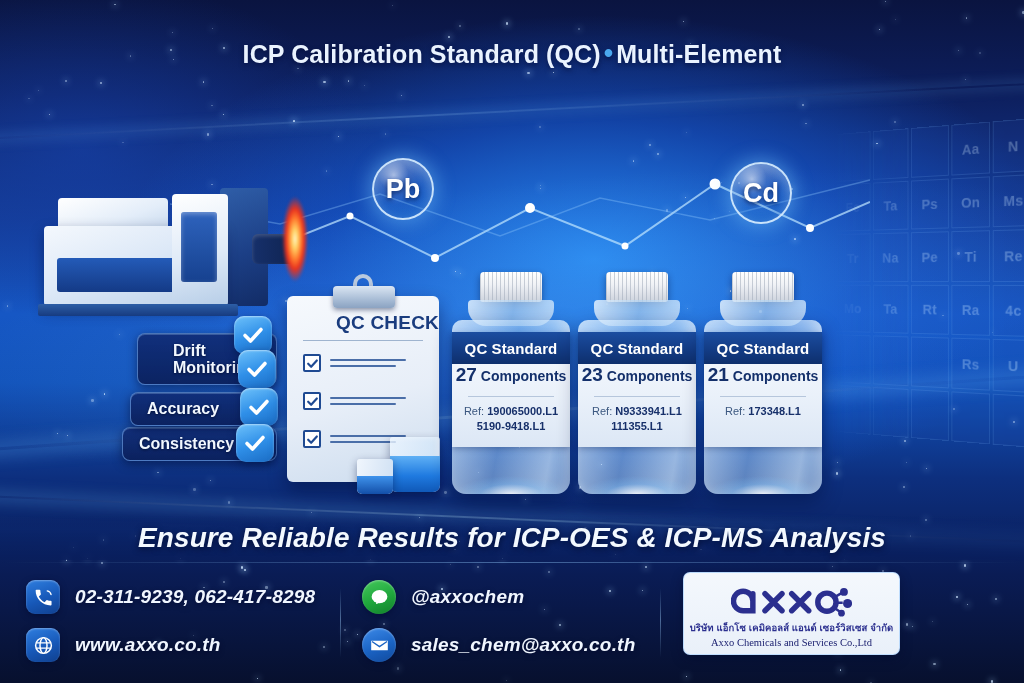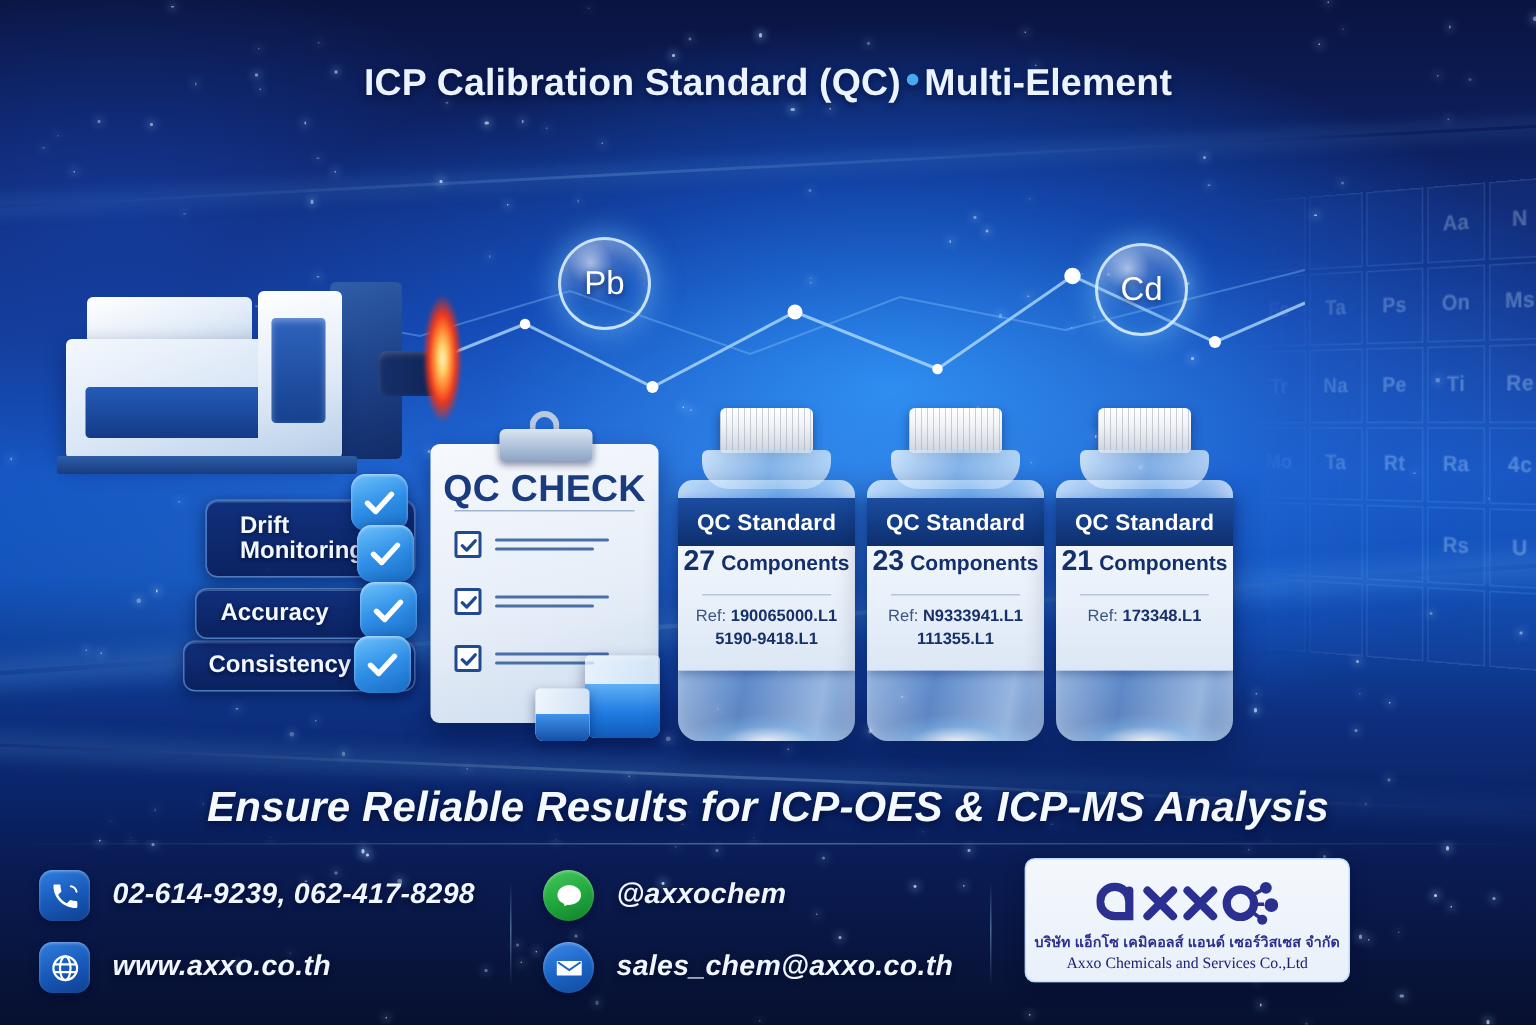--- a/index.html
+++ b/index.html
@@ -83,21 +83,21 @@
   #subtitle .dot { color:#4aa8ee; font-size:27px; vertical-align:1px; padding:0 3px; }
 
   
   .bubble {
     position:absolute; width:62px; height:62px; border-radius:50%;
     display:flex; align-items:center; justify-content:center;
     background:
       radial-gradient(circle at 34% 26%, rgba(255,255,255,.62) 0%, rgba(255,255,255,.14) 26%, rgba(90,170,245,.10) 52%, rgba(30,100,200,.24) 100%);
     border:2px solid rgba(215,238,255,.92);
     box-shadow:0 0 18px 4px rgba(120,200,255,.42), inset 0 -6px 14px rgba(40,120,210,.35), inset 0 6px 12px rgba(255,255,255,.35);
-    color:#ffffff; font-size:22px; font-weight:400;
+    color:#ffffff; font-size:27px; font-weight:700;
     text-shadow:0 2px 4px rgba(0,20,70,.7);
   }
   #bub-pb { left:372px; top:158px; }
   #bub-as { left:563px; top:162px; }
   #bub-cd { left:730px; top:162px; }
 
   
   #netline { position:absolute; left:170px; top:150px; width:700px; height:130px; pointer-events:none; }
 
   
@@ -149,21 +149,21 @@
   .pill {
     position:absolute; height:34px; border-radius:8px;
     background:linear-gradient(180deg, rgba(16,44,118,.92) 0%, rgba(11,32,92,.95) 100%);
     border:1px solid rgba(130,185,255,.55);
     box-shadow:0 3px 10px rgba(0,10,45,.5), inset 0 1px 0 rgba(180,220,255,.25);
     display:flex; align-items:center; padding:0 16px;
     color:#f2f8ff; font-size:16px; font-weight:700;
     text-shadow:0 1px 3px rgba(0,10,40,.8);
   }
   .pill.two-line { height:52px; line-height:1.08; }
-  #pill-drift { left:137px; top:333px; width:140px; padding-left:22px; }
+  #pill-drift { left:137px; top:333px; width:140px; padding-left:35px; }
   #pill-accuracy { left:130px; top:392px; width:140px; }
   #pill-consistency { left:122px; top:427px; width:155px; }
   .check {
     position:absolute; width:38px; height:38px; border-radius:10px;
     background:linear-gradient(160deg,#6ec2fb 0%,#2f8fe8 52%,#1a6cc4 100%);
     box-shadow:0 3px 9px rgba(0,20,70,.55), inset 0 1px 2px rgba(255,255,255,.5);
     display:flex; align-items:center; justify-content:center;
   }
   .check svg { width:24px; height:24px; }
   #chk1 { left:234px; top:316px; }
@@ -181,22 +181,22 @@
     position:absolute; left:333px; top:286px; width:62px; height:22px; border-radius:4px;
     background:linear-gradient(180deg,#dbe6f3 0%,#a9bdd6 60%,#8ba3c2 100%);
     box-shadow:0 2px 5px rgba(0,15,60,.45);
   }
   #clip-ring {
     position:absolute; left:353px; top:274px; width:20px; height:18px;
     border:4px solid #b9c9de; border-bottom:none;
     border-radius:10px 10px 0 0;
   }
   #qc-check-title {
-    position:absolute; left:0; top:16px; width:100%; text-align:center;
-    font-size:25px; font-weight:800; color:#1a3c7e; letter-spacing:.2px;
+    position:absolute; left:0; top:16px; width:100%; text-align:right;
+    font-size:19px; font-weight:800; color:#1a3c7e; letter-spacing:.2px;
   }
   #qc-rule { position:absolute; left:16px; top:44px; width:120px; height:1px; background:#9fb4cf; }
   .qc-row { position:absolute; left:16px; display:flex; align-items:center; gap:9px; }
   .qc-box {
     width:18px; height:18px; border:2px solid #1f4a92; border-radius:2px;
     display:flex; align-items:center; justify-content:center; background:#fff;
   }
   .qc-box svg { width:13px; height:13px; }
   .qc-lines { display:flex; flex-direction:column; gap:4px; }
   .qc-lines span { display:block; width:76px; height:2px; background:#4a6ea8; border-radius:1px; }
@@ -745,21 +745,21 @@
 
   <div id="footer">
     <div class="fcol" id="fcol-1">
       <div class="frow">
         <div class="ficon phone">
           <svg viewBox="0 0 24 24" fill="#fff">
               <path d="M6.6 10.8c1.4 2.8 3.8 5.1 6.6 6.6l2.2-2.2c.3-.3.7-.4 1.1-.2 1.2.4 2.4.6 3.7.6.6 0 1 .4 1 1V20c0 .6-.4 1-1 1C10.6 21 3 13.4 3 4c0-.6.4-1 1-1h3.4c.6 0 1 .4 1 1 0 1.3.2 2.5.6 3.7.1.4 0 .8-.2 1.1l-2.2 2z"></path>
               <path d="M15.5 4.2a.8.8 0 0 1 .9-.6 6.2 6.2 0 0 1 5 5 .8.8 0 0 1-1.5.3 4.6 4.6 0 0 0-3.8-3.8.8.8 0 0 1-.6-.9z"></path>
             </svg>
         </div>
-        <div class="ftext">02-614-9239, 062-417-8298</div>
+        <div class="ftext">02-311-9239, 062-417-8298</div>
       </div>
       <div class="frow">
         <div class="ficon globe">
           <svg viewBox="0 0 24 24" fill="none" stroke="#fff" stroke-width="1.7">
             <circle cx="12" cy="12" r="9"></circle>
               <ellipse cx="12" cy="12" rx="4" ry="9"></ellipse>
             <path d="M3.4 9h17.2M3.4 15h17.2"></path>
           </svg>
         </div>
         <div class="ftext">www.axxo.co.th</div>

